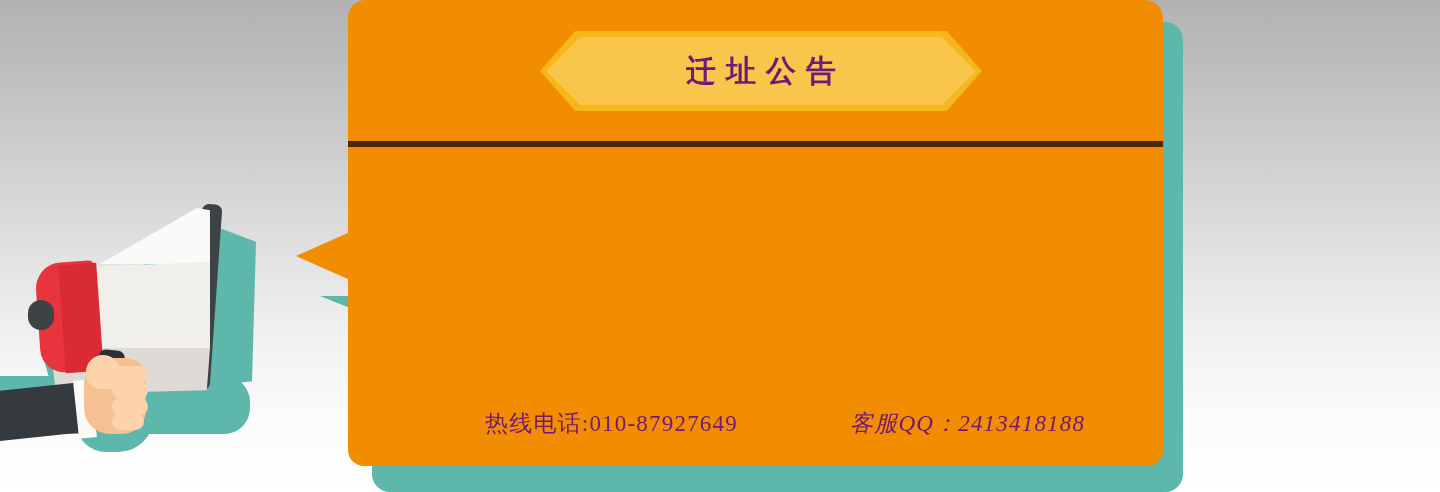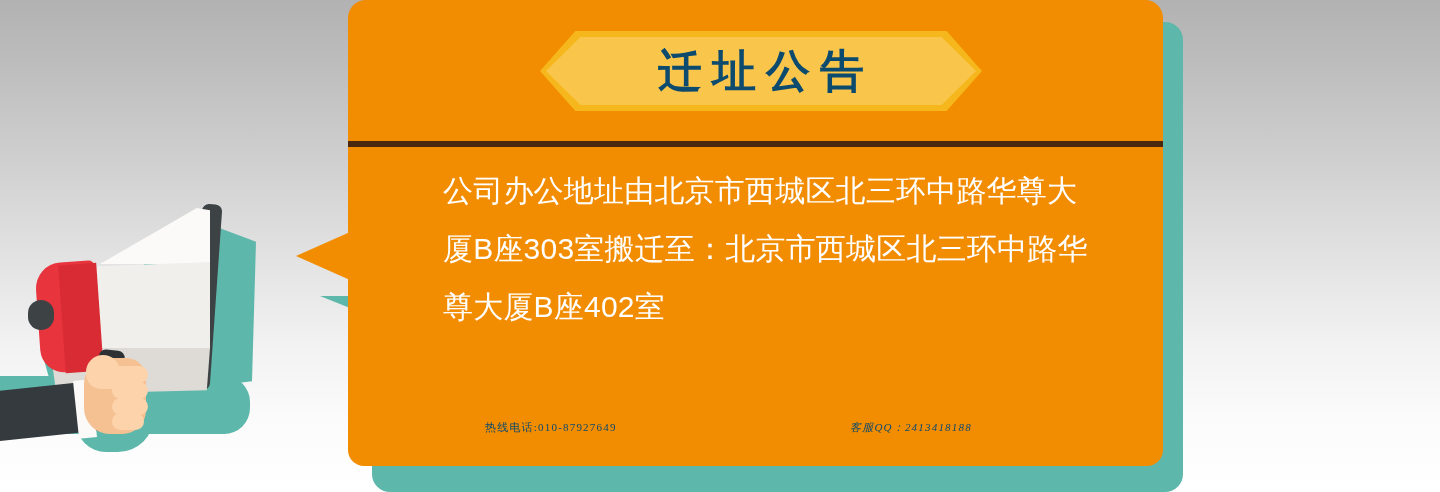--- a/index.html
+++ b/index.html
@@ -90,23 +90,23 @@
     bottom: 6px;
     background: #f9c64b;
     clip-path: polygon(8% 0%, 92% 0%, 100% 50%, 92% 100%, 8% 100%, 0% 50%);
   }
   #banner-title {
     position: absolute;
     inset: 0;
     display: flex;
     align-items: center;
     justify-content: center;
-    font-size: 44px;
+    font-size: 30px;
     font-weight: bold;
-    color: #0c4a6e;
+    color: #701a75;
     letter-spacing: 10px;
     text-indent: 10px;
     line-height: 1;
   }
 
   
   #divider {
     position: absolute;
     left: 0px;
     top: 141px;
@@ -130,24 +130,24 @@
   
   #footer {
     position: absolute;
     left: 0px;
     top: 408px;
     width: 815px;
     height: 30px;
   }
   .footer-item {
     position: absolute;
-    top: 12px;
+    top: 0;
     font-family: "Liberation Serif", serif;
-    font-size: 11px;
-    color: #0c4a6e;
+    font-size: 23px;
+    color: #701a75;
     letter-spacing: 1.2px;
     white-space: nowrap;
   }
   #footer-phone { left: 137px; }
   #footer-qq { left: 502px; font-style: italic; }
 
   
   #megaphone {
     position: absolute;
     left: 0px;
@@ -325,21 +325,20 @@
     <div id="card-tail"></div>
 
     <div id="banner-wrap">
       <div id="banner-outer"></div>
       <div id="banner-inner"></div>
       <div id="banner-title">迁址公告</div>
     </div>
 
     <div id="divider"></div>
 
-    <div id="body-text">公司办公地址由北京市西城区北三环中路华尊大厦B座303室搬迁至：北京市西城区北三环中路华尊大厦B座402室</div>
 
     <div id="footer">
       <div class="footer-item" id="footer-phone">热线电话:010-87927649</div>
       <div class="footer-item" id="footer-qq">客服QQ：2413418188</div>
     </div>
   </div>
 
 </div>
 
 </body></html>

